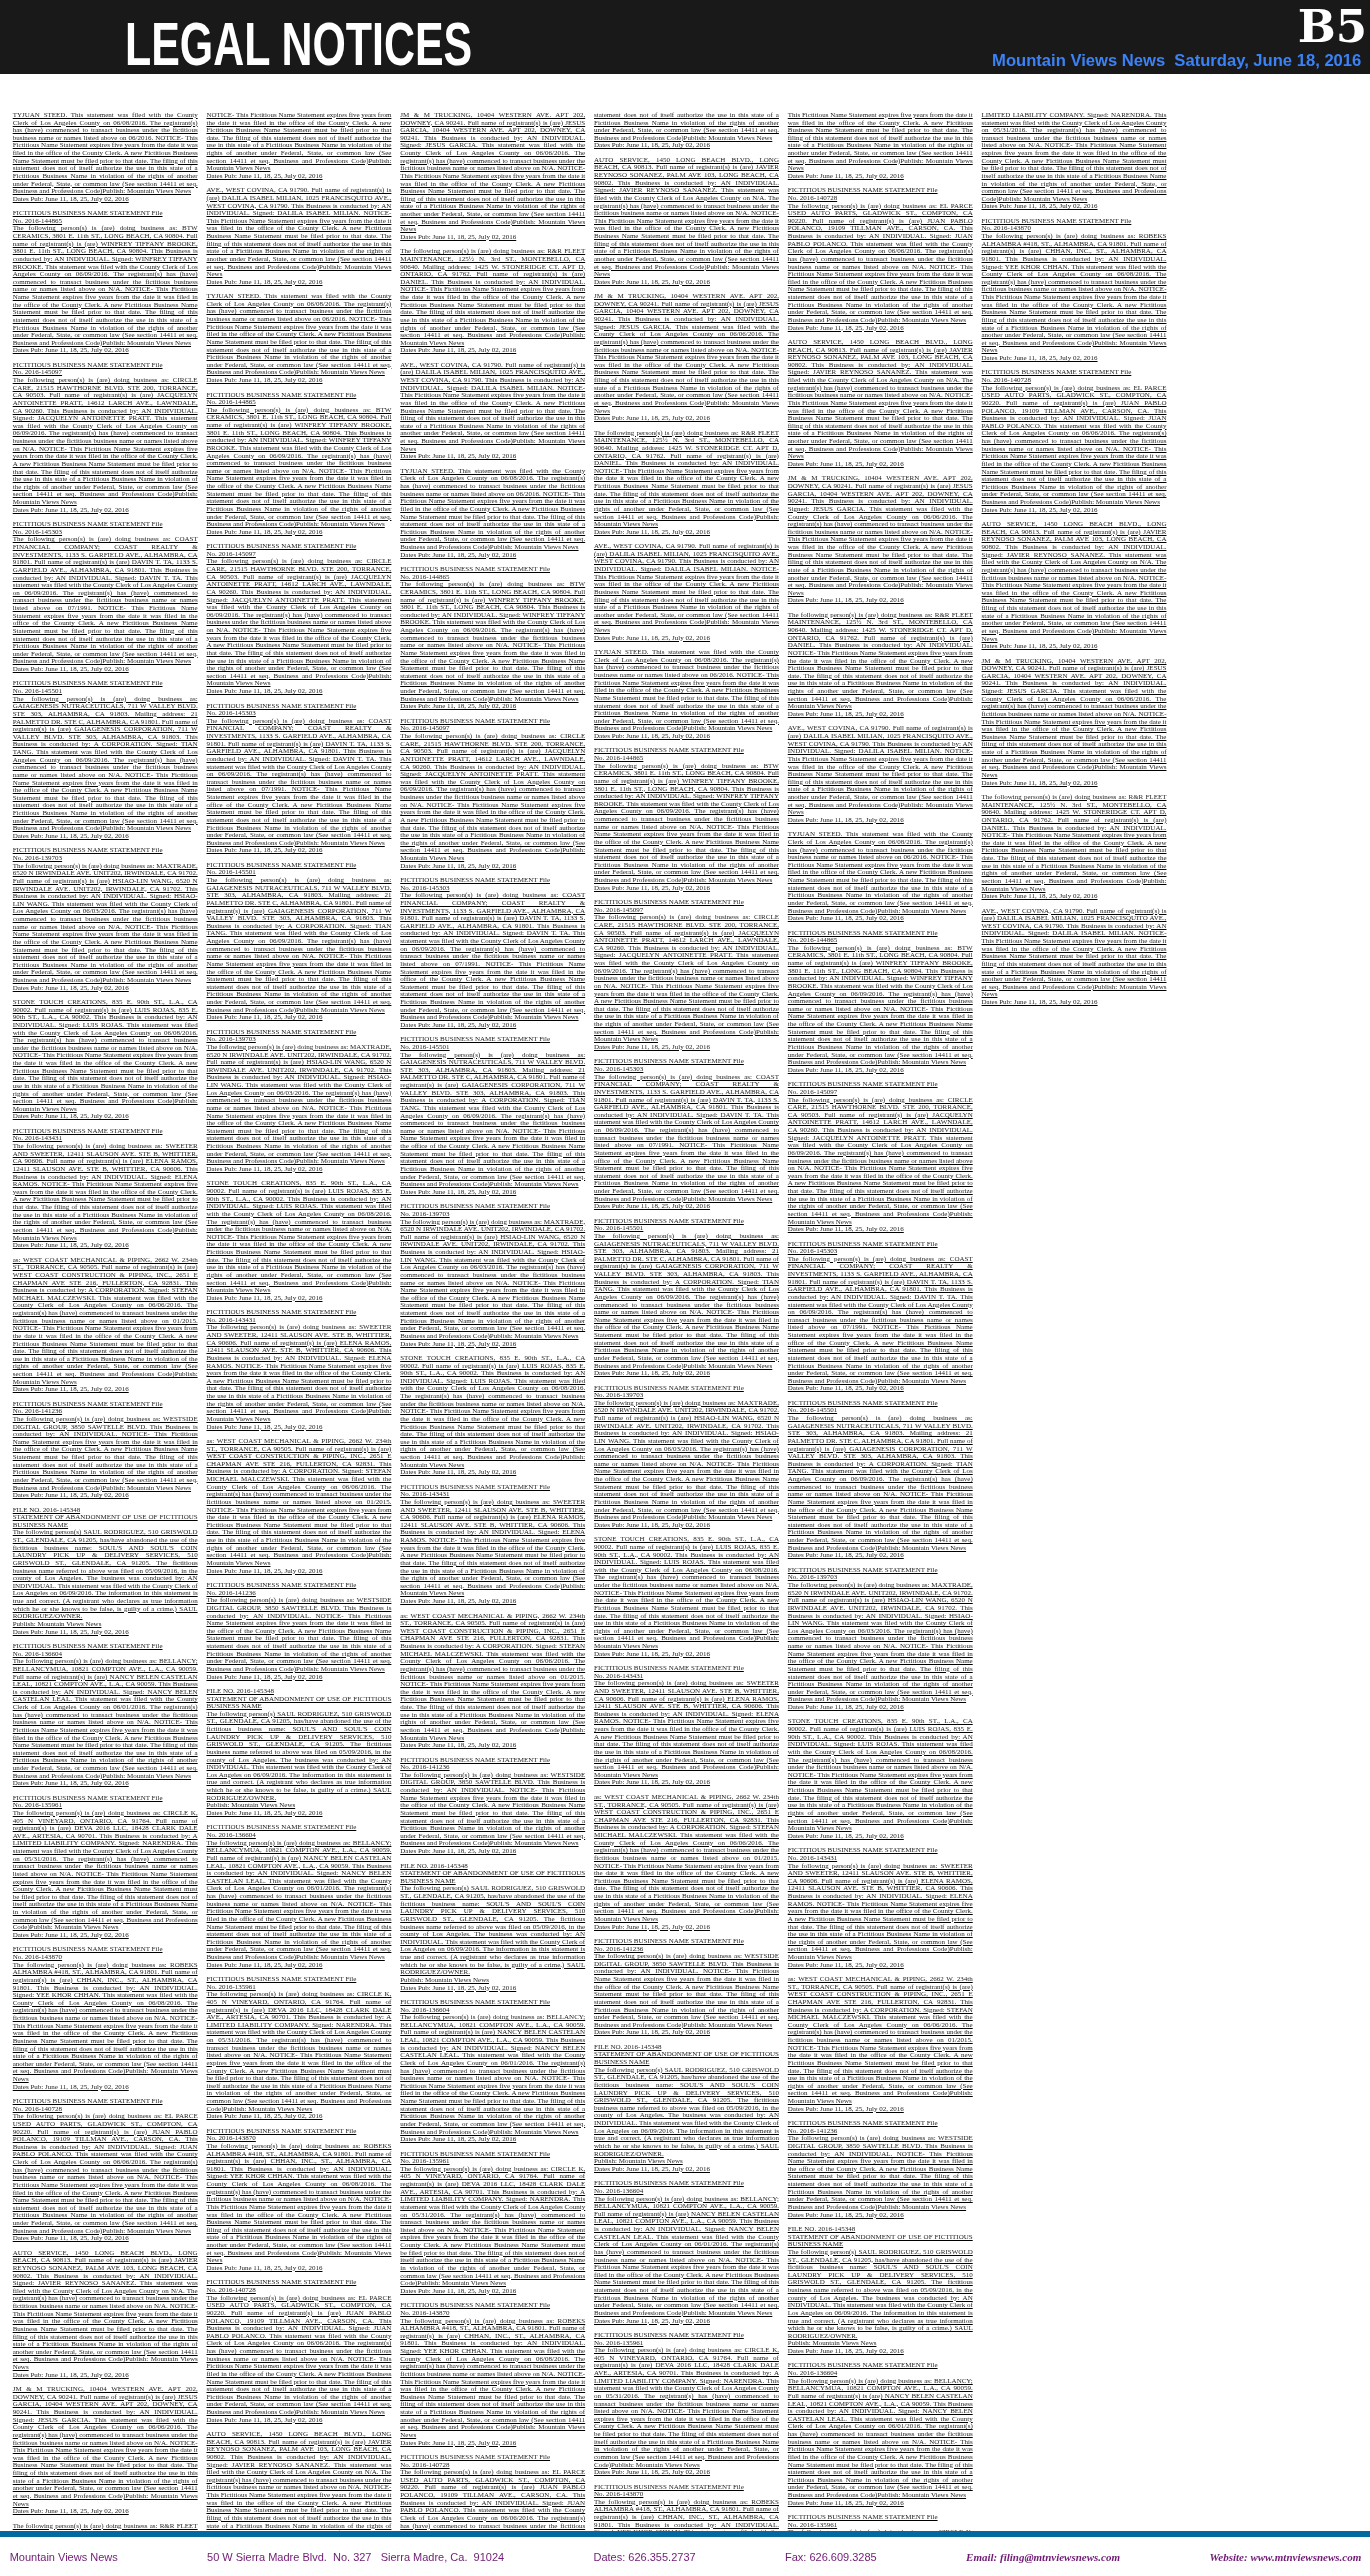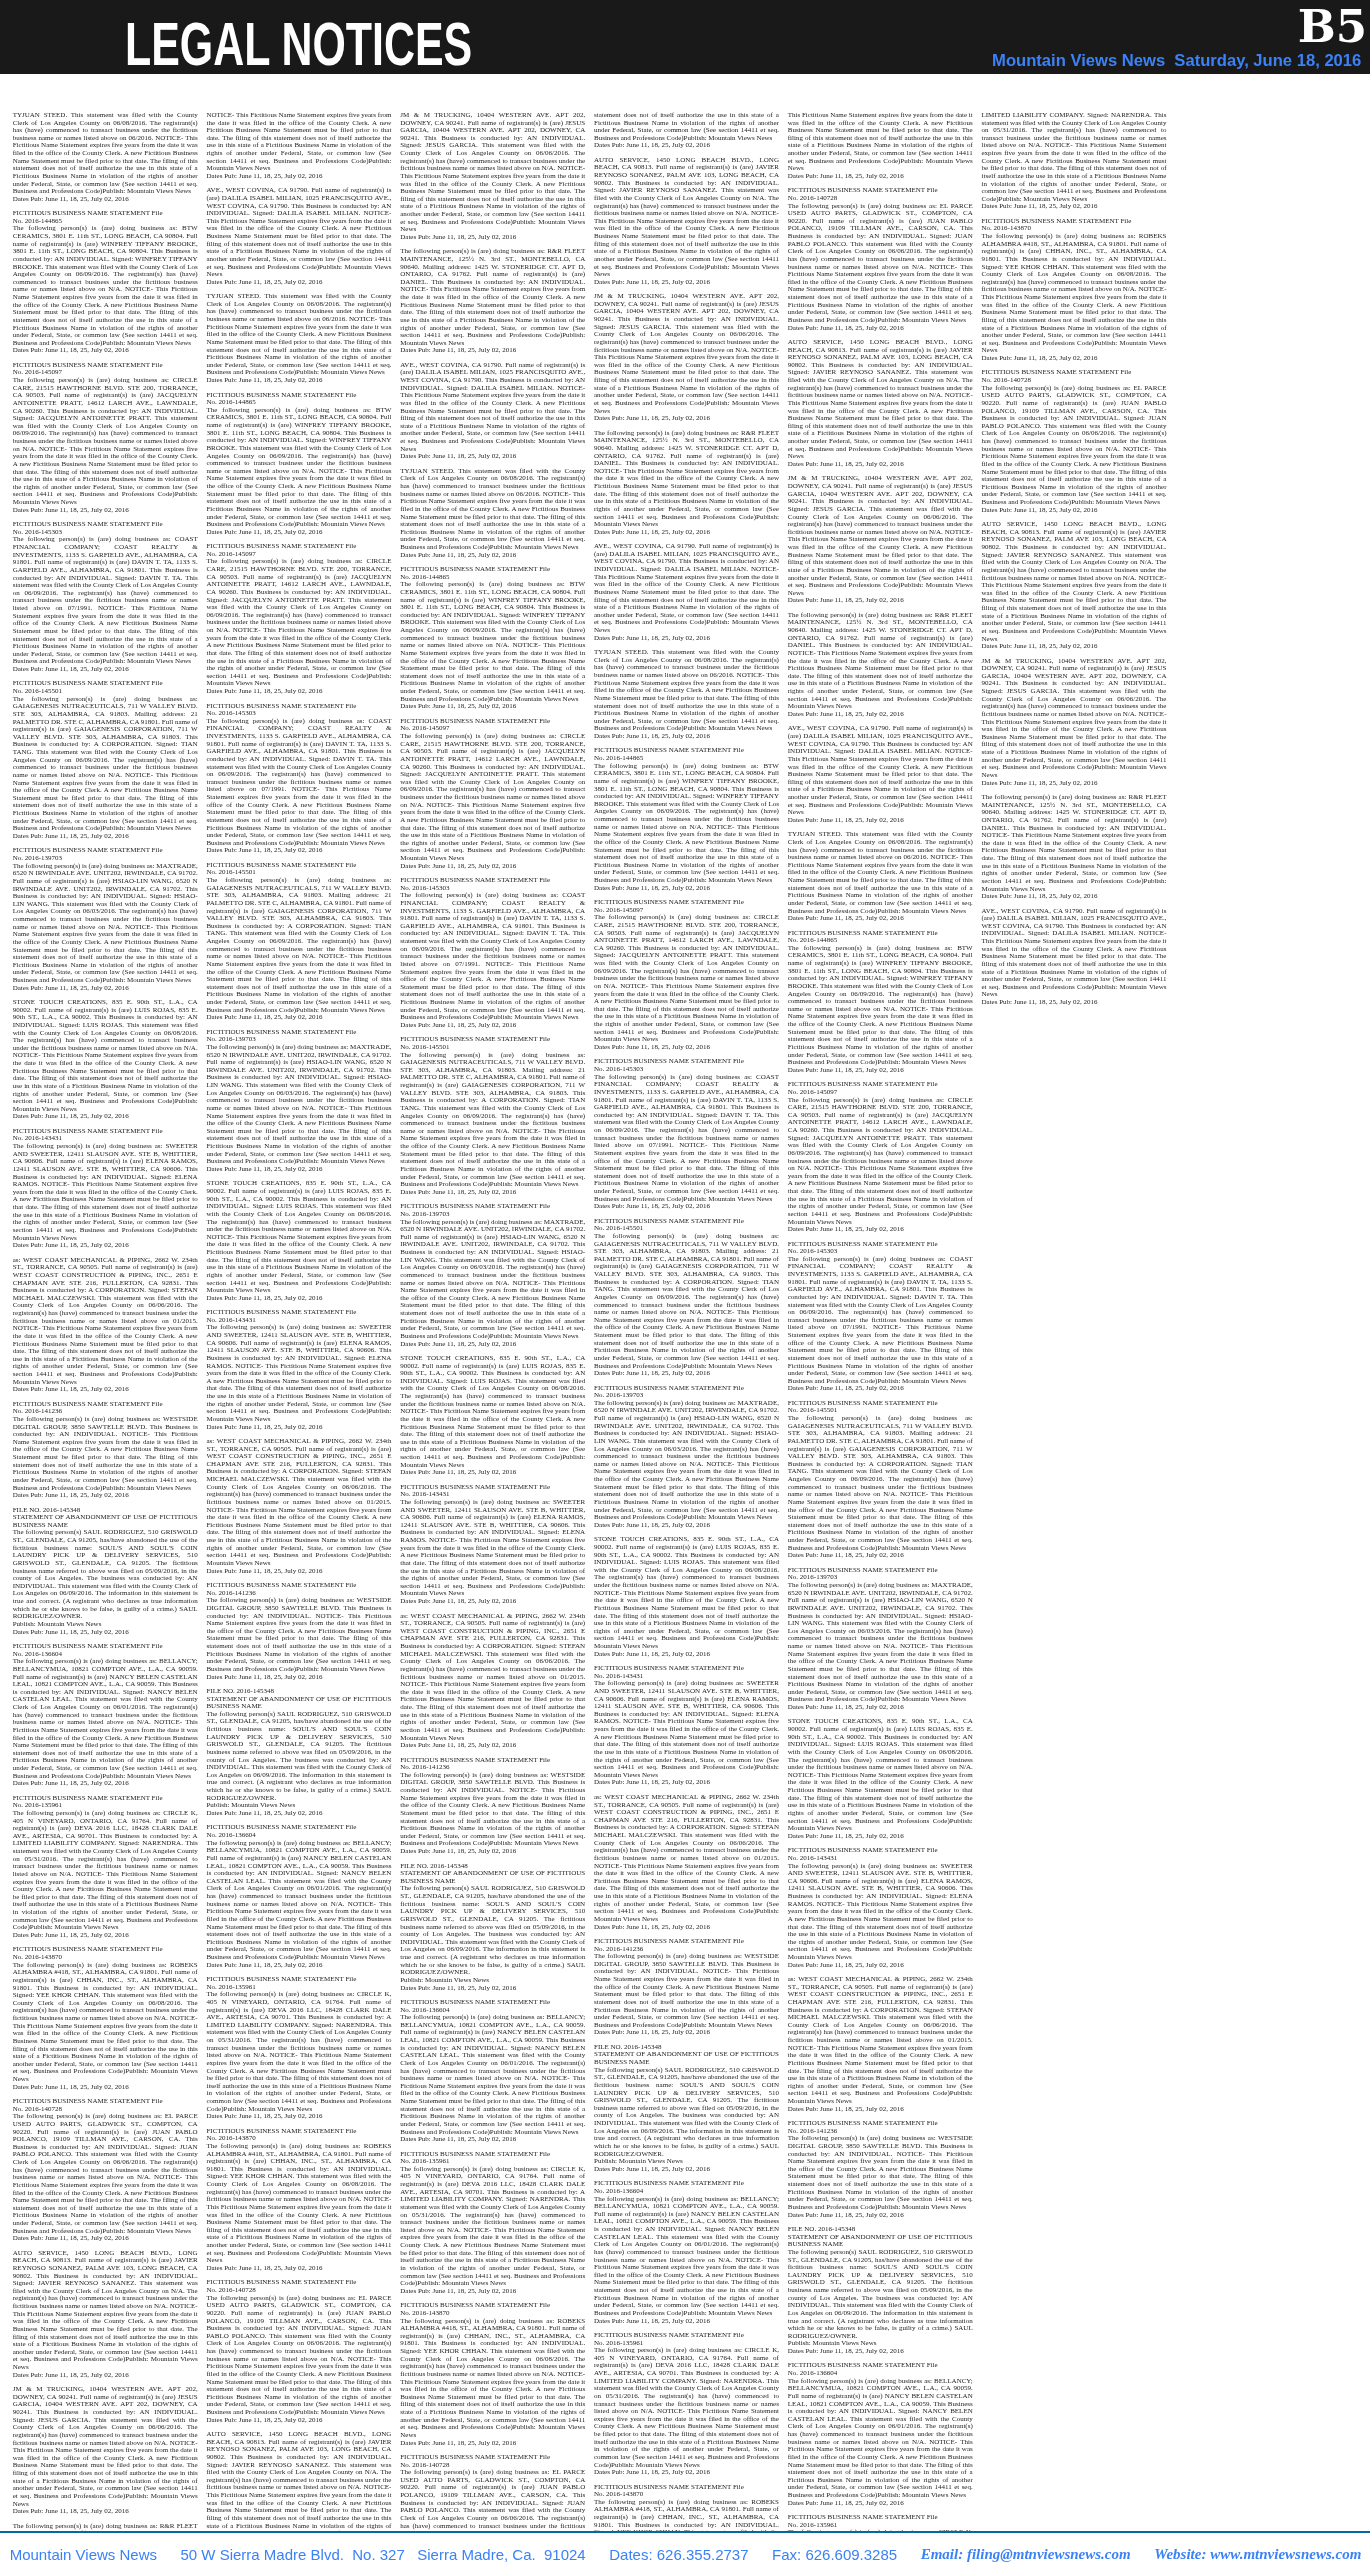--- a/index.html
+++ b/index.html
@@ -4,20 +4,21 @@
 <style>
   * { margin: 0; padding: 0; box-sizing: border-box; }
   html, body { background: #ffffff; }
   .page {
     position: relative;
     width: 1371px;
     height: 2576px;
     background: #ffffff;
     overflow: hidden;
     font-family: "Liberation Serif", serif;
+    text-decoration: underline;
   }
   
   .masthead {
     position: relative;
     width: 100%;
     height: 74px;
     background: #191919;
     color: #ffffff;
     overflow: hidden;
   }
@@ -74,28 +75,28 @@
     line-height: 1.09;
     white-space: pre-line;
     text-align: justify;
   }
   
   .footer {
     position: absolute;
     left: 0; right: 0; bottom: 0;
     height: 45px;
     background: #ffffff;
-    border-top: 2px solid #0369a1;
+    border-top: 6px solid #0369a1;
     display: flex;
     align-items: center;
     justify-content: space-between;
     padding: 0 9.7px;
     font-family: "Liberation Sans", sans-serif;
-    font-size: 15px;
-    color: #3b82f6;
+    font-size: 11px;
+    color: #701a75;
     white-space: pre;
   }
   .footer .serif-it {
     font-family: "Liberation Serif", serif;
     font-style: italic;
     font-weight: bold;
   }
 </style>
 </head>
 <body>

